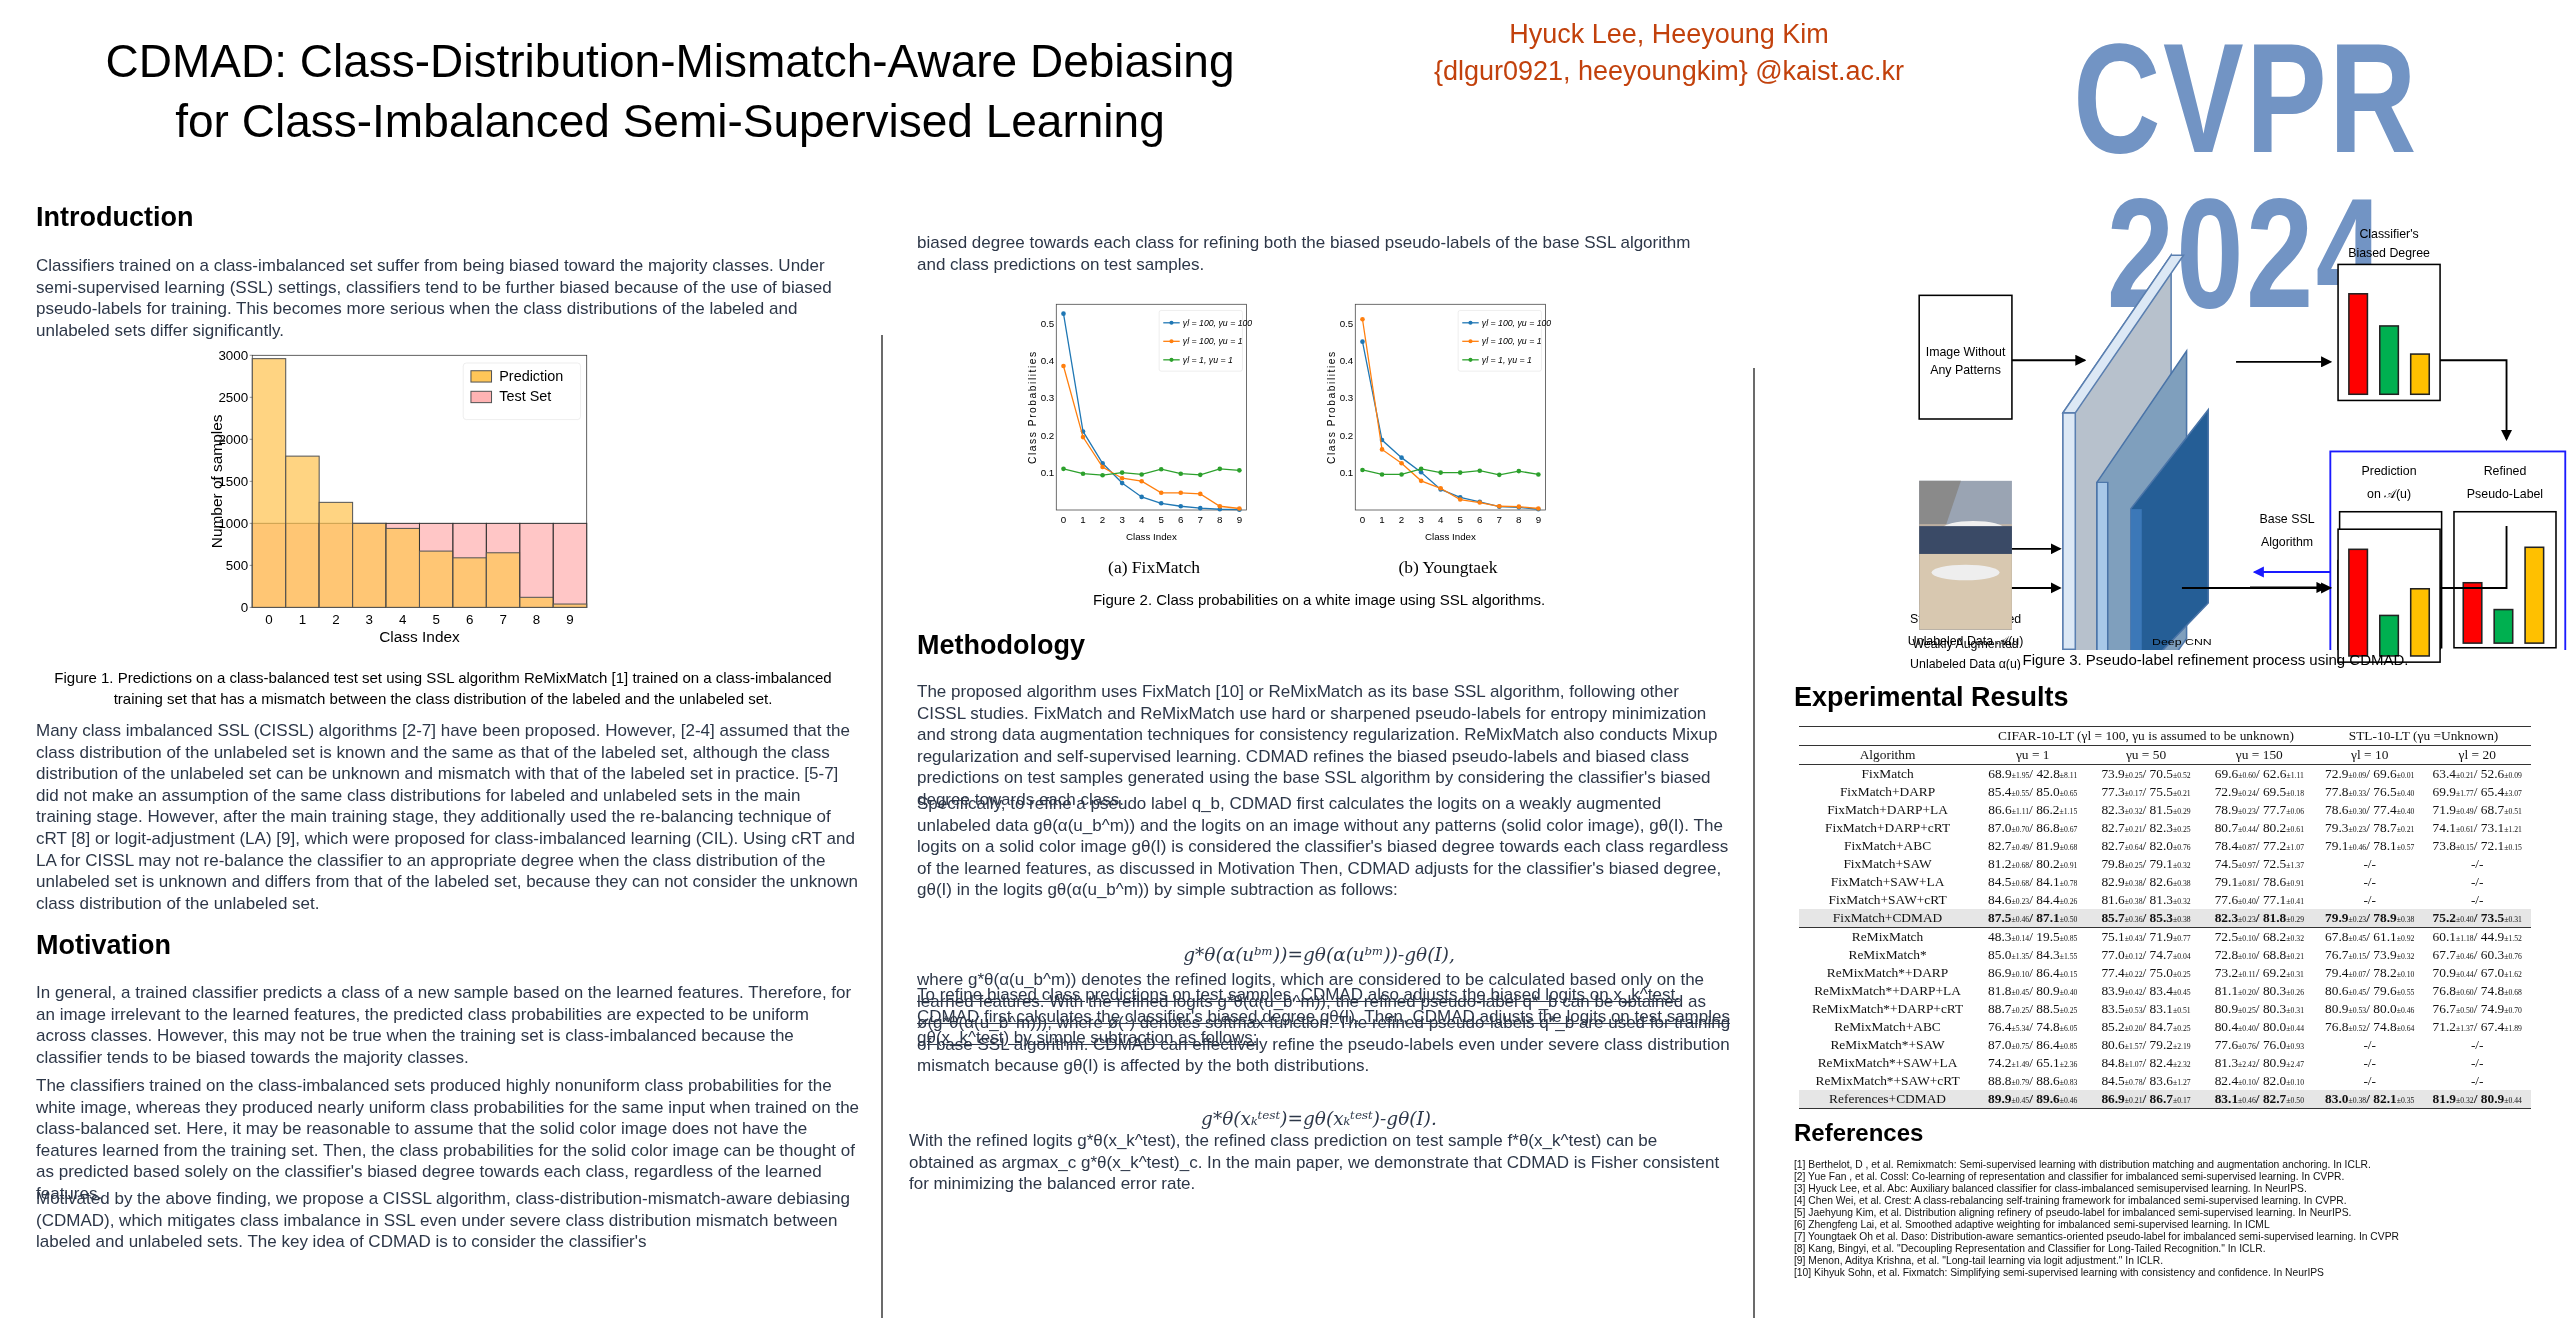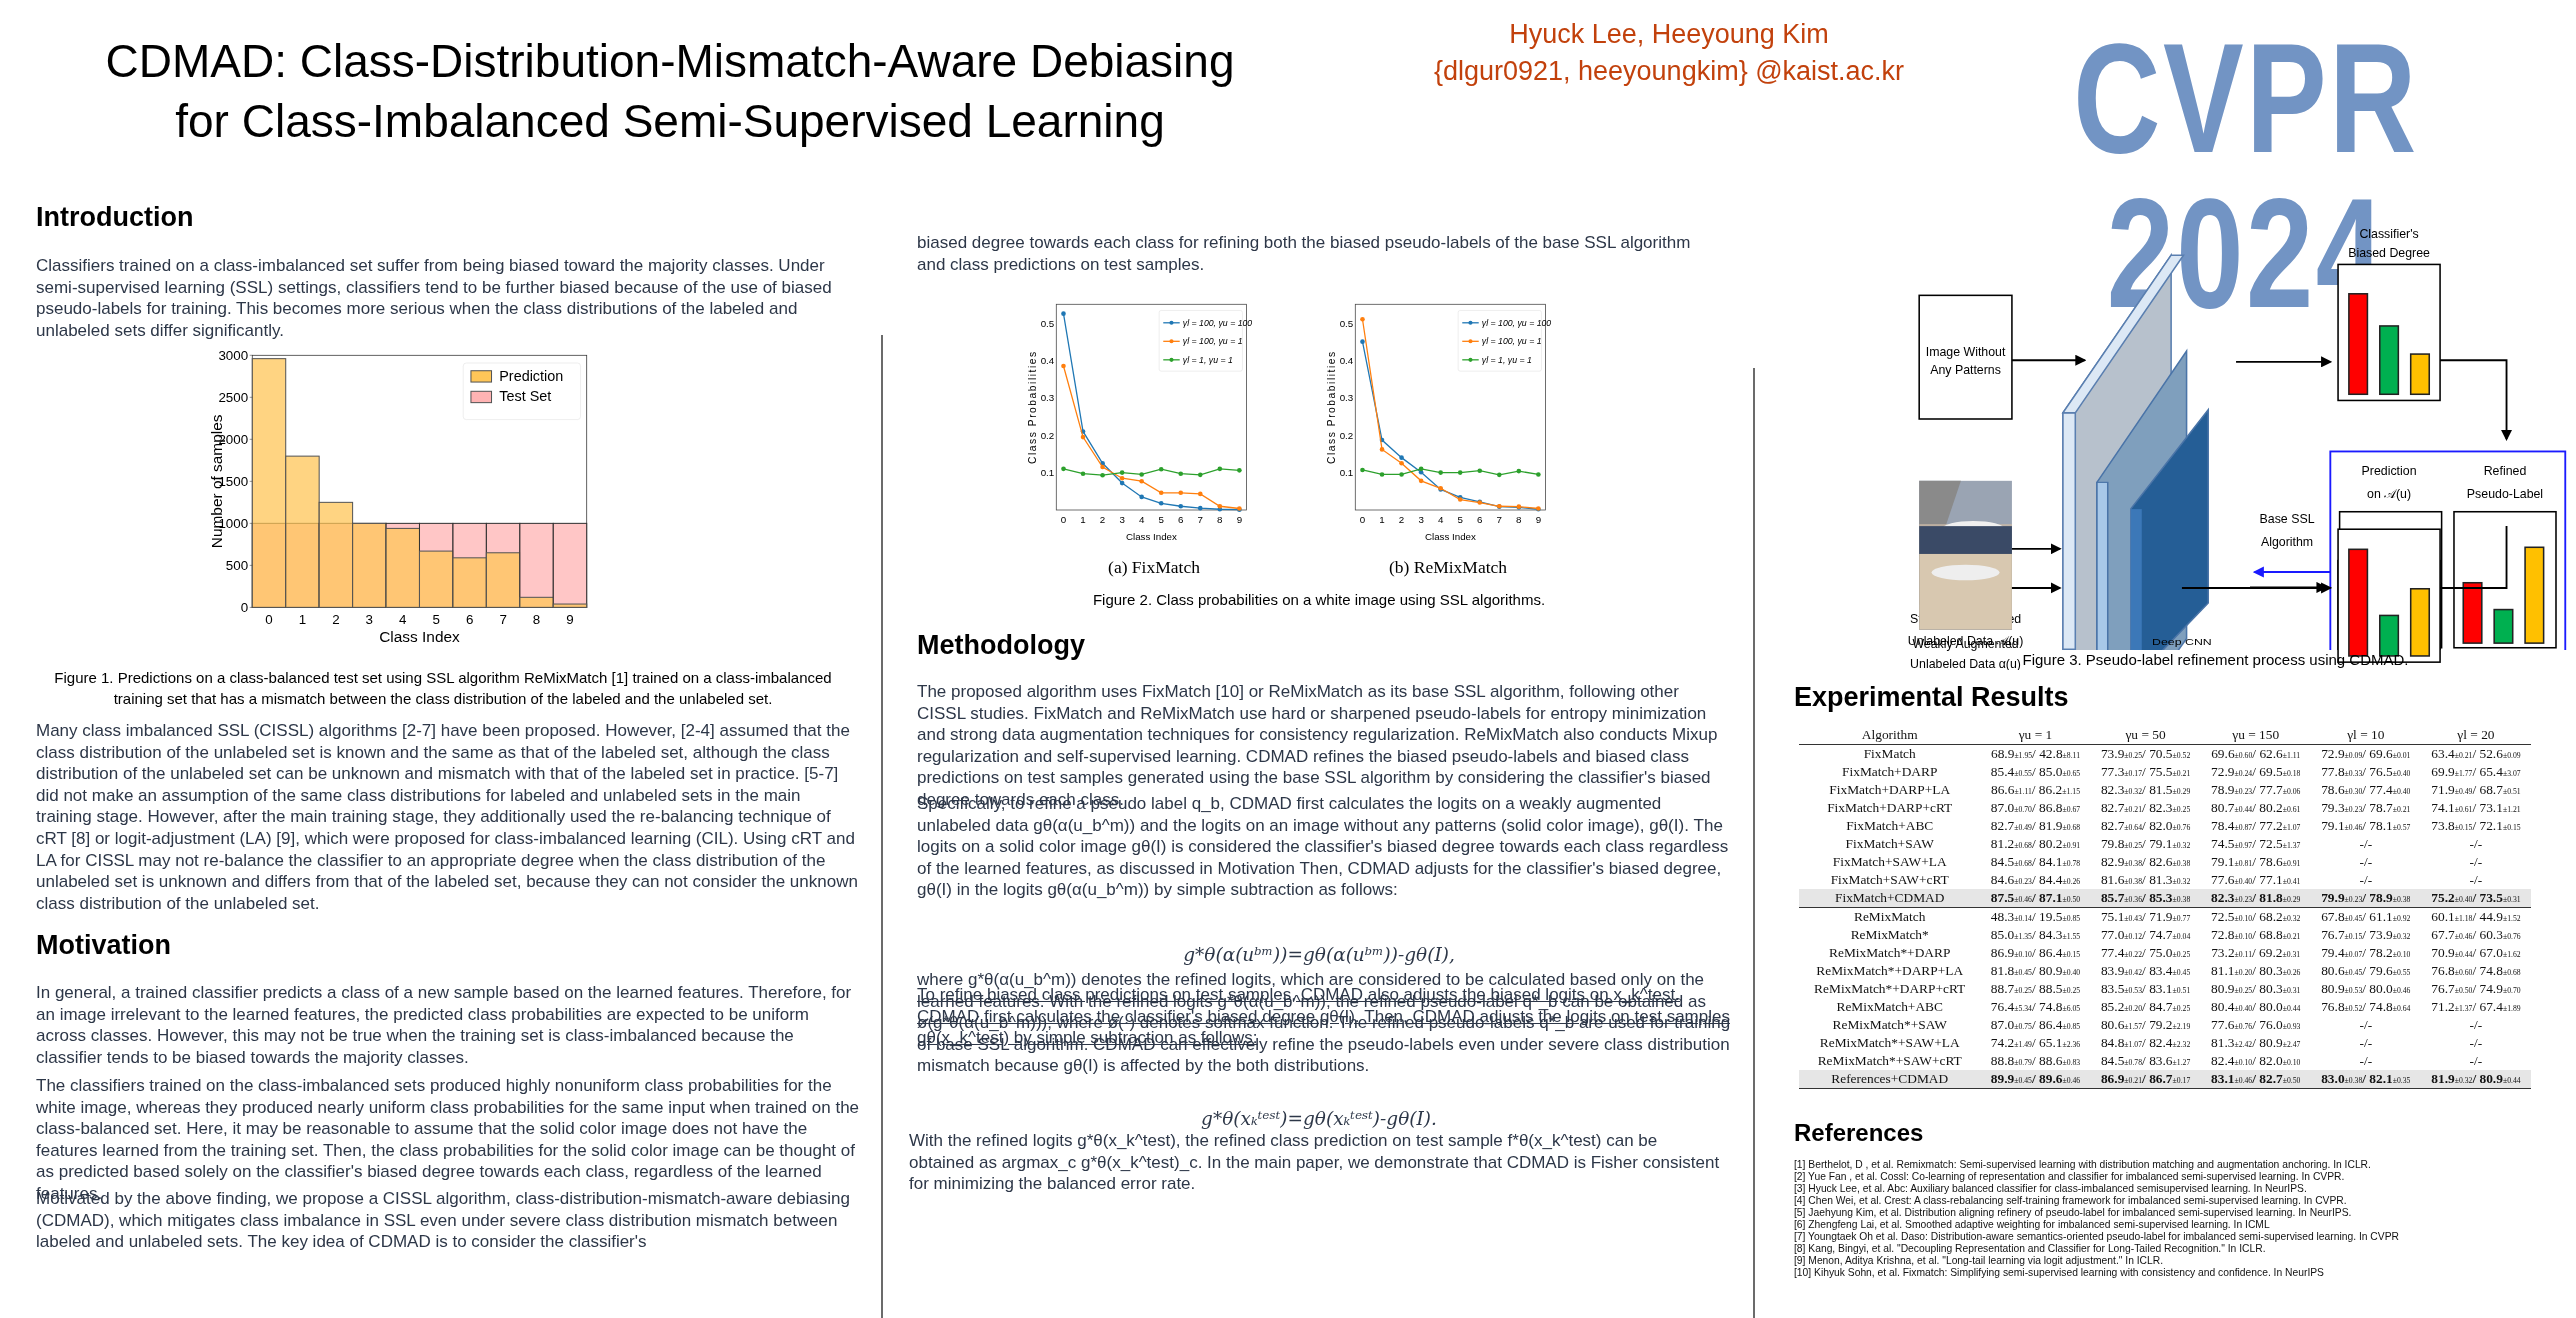--- a/index.html
+++ b/index.html
@@ -225,21 +225,21 @@
     <circle cx="284" cy="56" r="4" fill="#1f77b4"></circle>
     <text x="306" y="62" font-size="17" font-style="italic">γl = 100, γu = 100</text>
     <line x1="268" y1="92" x2="300" y2="92" stroke="#ff7f0e" stroke-width="2.5"></line>
     <circle cx="284" cy="92" r="4" fill="#ff7f0e"></circle>
     <text x="306" y="98" font-size="17" font-style="italic">γl = 100, γu = 1</text>
     <line x1="268" y1="128" x2="300" y2="128" stroke="#2ca02c" stroke-width="2.5"></line>
     <circle cx="284" cy="128" r="4" fill="#2ca02c"></circle>
     <text x="306" y="134" font-size="17" font-style="italic">γl = 1, γu = 1</text>
   </svg>
 <div class="abs sub" style="left:1046px; top:557px; width:216px;">(a) FixMatch</div>
-<div class="abs sub" style="left:1340px; top:557px; width:216px;">(b) ReMixMatch</div>
+<div class="abs sub" style="left:1340px; top:557px; width:216px;">(b) Youngtaek</div>
 <div class="abs cap" style="left:917px; top:590px; width:804px;">Figure 2. Class probabilities on a white image using SSL algorithms.</div>
 
 <div class="abs h2" style="left:917px; top:630px;">Methodology</div>
 <div class="abs p" style="left:917px; top:681px; width:814px;">The proposed algorithm uses FixMatch [10] or ReMixMatch as its base SSL algorithm, following other CISSL studies. FixMatch and ReMixMatch use hard or sharpened pseudo-labels for entropy minimization and strong data augmentation techniques for consistency regularization. ReMixMatch also conducts Mixup regularization and self-supervised learning. CDMAD refines the biased pseudo-labels and biased class predictions on test samples generated using the base SSL algorithm by considering the classifier's biased degree towards each class.</div>
 <div class="abs p" style="left:917px; top:793px; width:814px;">Specifically, to refine a pseudo label q_b, CDMAD first calculates the logits on a weakly augmented unlabeled data gθ(α(u_b^m)) and the logits on an image without any patterns (solid color image), gθ(I). The logits on a solid color image gθ(I) is considered the classifier's biased degree towards each class regardless of the learned features, as discussed in Motivation Then, CDMAD adjusts for the classifier's biased degree, gθ(I) in the logits gθ(α(u_b^m)) by simple subtraction as follows:</div>
 <div class="abs eq" style="left:917px; top:944px; width:804px;">g*θ(α(uᵇᵐ))=gθ(α(uᵇᵐ))-gθ(I),</div>
 <div class="abs p" style="left:917px; top:969px; width:814px;">where g*θ(α(u_b^m)) denotes the refined logits, which are considered to be calculated based only on the learned features. With the refined logits g*θ(α(u_b^m)), the refined pseudo-label q*_b can be obtained as ø(g*θ(α(u_b^m))), where ø(·) denotes softmax function. The refined pseudo-labels q*_b are used for training of base SSL algorithm. CDMAD can effectively refine the pseudo-labels even under severe class distribution mismatch because gθ(I) is affected by the both distributions.</div>
 <div class="abs p" style="left:917px; top:984px; width:814px;text-decoration:underline;">To refine biased class predictions on test samples, CDMAD also adjusts the biased logits on x_k^test. CDMAD first calculates the classifier's biased degree gθ(I). Then, CDMAD adjusts the logits on test samples gθ(x_k^test) by simple subtraction as follows:</div>
 <div class="abs eq" style="left:917px; top:1108px; width:804px;">g*θ(xₖᵗᵉˢᵗ)=gθ(xₖᵗᵉˢᵗ)-gθ(I).</div>
 <div class="abs p" style="left:909px; top:1130px; width:814px;">With the refined logits g*θ(x_k^test), the refined class prediction on test sample f*θ(x_k^test) can be obtained as argmax_c g*θ(x_k^test)_c. In the main paper, we demonstrate that CDMAD is Fisher consistent for minimizing the balanced error rate.</div>
@@ -344,20 +344,25 @@
       <rect x="333" y="40.53" width="12" height="43.47" fill="#ffc000" stroke="#222" stroke-width="1"></rect>
     </g>
   <line x1="185" y1="40" x2="281" y2="40" stroke="#000" stroke-width="1.2" marker-end="url(#arr2)"></line>
   <polyline points="352,40 395,40 395,-38" fill="none" stroke="#000" stroke-width="1.2"></polyline>
 </svg>
 <div class="abs cap" style="left:1793px; top:650px; width:845px;">Figure 3. Pseudo-label refinement process using CDMAD.</div>
 
 <div class="abs h2" style="left:1794px; top:682px;">Experimental Results</div>
 <table class="abs res" id="restable" style="left:1799px; top:726px;">
   <thead>
+    <tr style="border-top:1.5px solid #333; border-bottom:1px solid #333;">
+      <th></th>
+      <th colspan="3">CIFAR-10-LT (γl = 100, γu is assumed to be unknown)</th>
+      <th colspan="2">STL-10-LT (γu =Unknown)</th>
+    </tr>
     <tr style="border-bottom:1px solid #333;">
       <th>Algorithm</th>
       <th>γu = 1</th>
       <th>γu = 50</th>
       <th>γu = 150</th>
       <th>γl = 10</th>
       <th>γl = 20</th>
     </tr>
   </thead>
   <tbody id="tb-fix">

